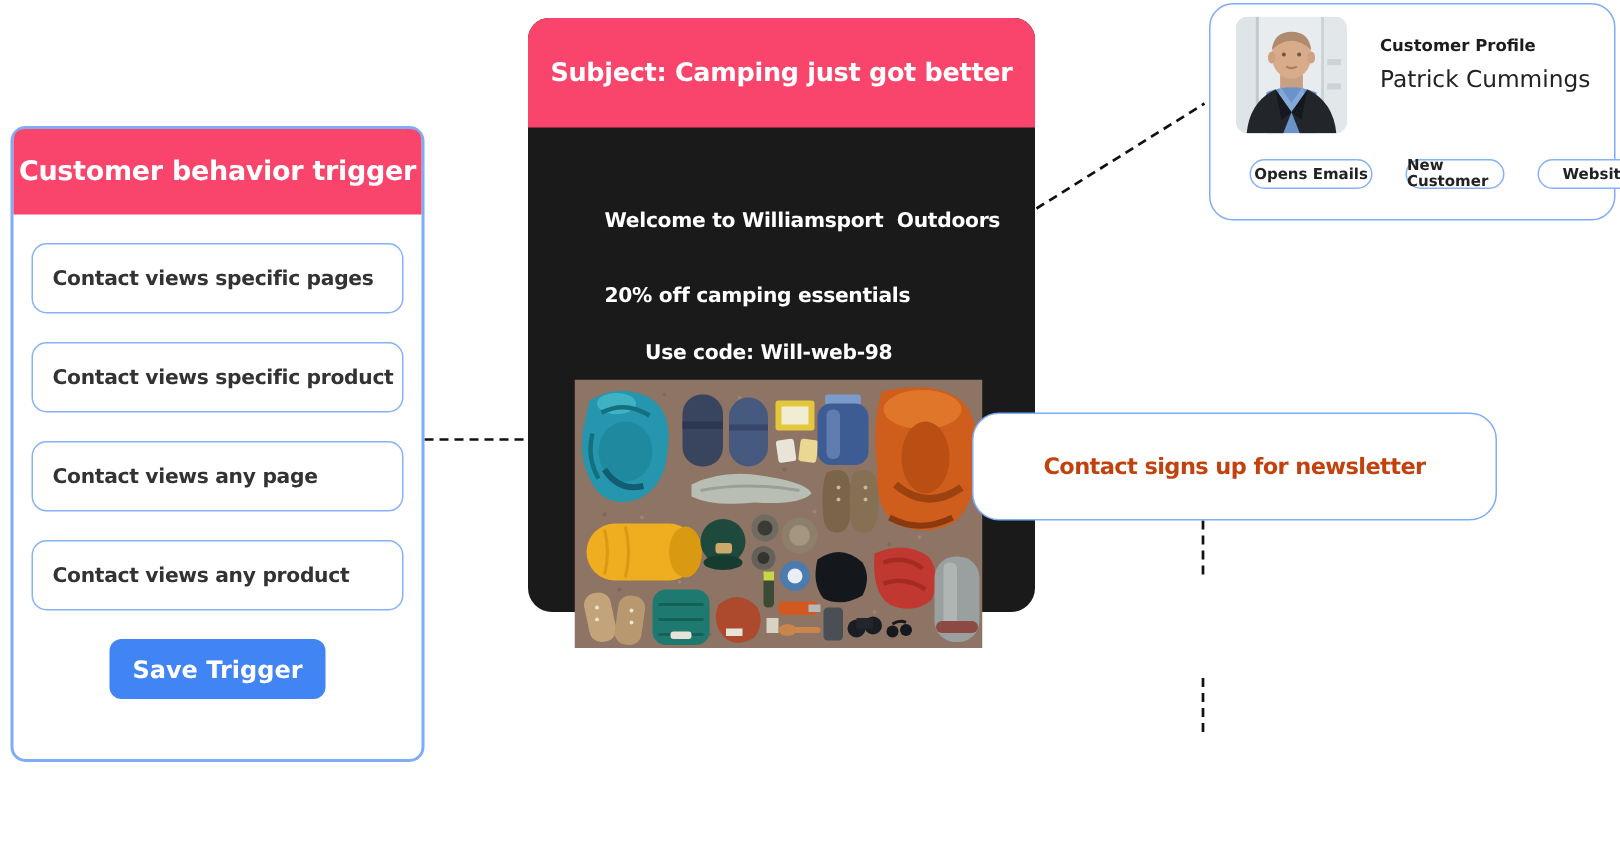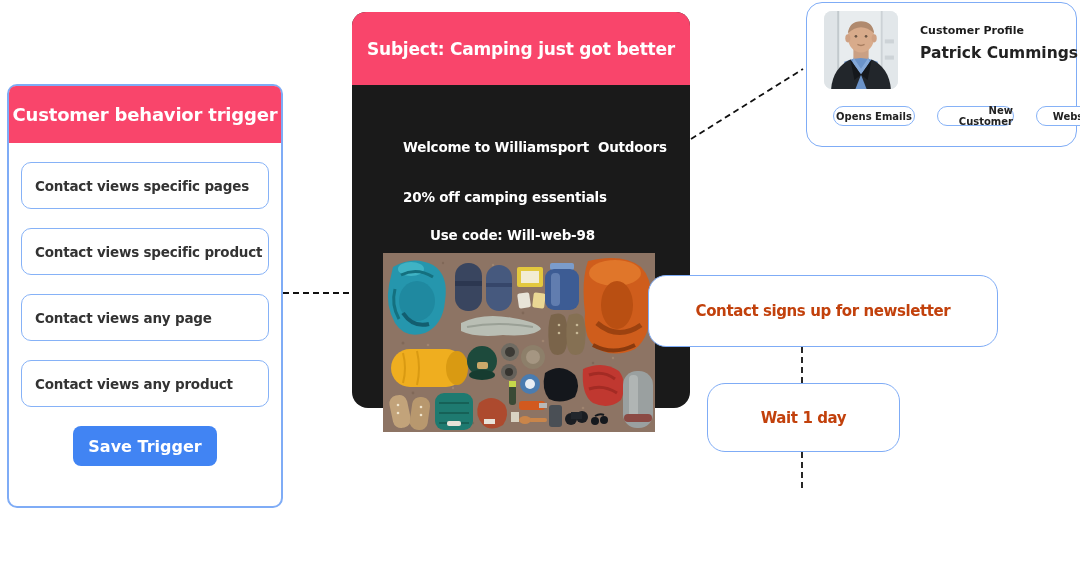--- a/index.html
+++ b/index.html
@@ -38,26 +38,26 @@
   .gear-img { position:absolute; left:31px; top:241px; width:272px; height:179px; }
   .gear-img svg { width:100%; height:100%; display:block; }
 
   
   .profile-card { position:absolute; left:806px; top:2px; width:271px; height:145px;
     background:#fff; border:1.5px solid #7facf6; border-radius:16px; z-index:3; }
   .profile-photo { position:absolute; left:17px; top:8px; width:74px; height:78px;
     border-radius:8px; overflow:hidden; }
   .profile-photo svg { width:100%; height:100%; display:block; }
   .profile-title { position:absolute; left:113px; top:21px; font-size:11px; font-weight:700; color:#1c1c1c; white-space:nowrap; }
-  .profile-name  { position:absolute; left:113px; top:41px; font-size:15.5px; font-weight:700; color:#222; white-space:nowrap; }
+  .profile-name  { position:absolute; left:113px; top:41px; font-size:15.5px; font-weight:400; color:#222; white-space:nowrap; }
   .profile-tags { position:absolute; left:26px; top:103px; display:flex; gap:22px; }
   .tag { height:20px; border:1.5px solid #86b2f7; border-radius:11px; background:#fff;
     display:flex; align-items:center; justify-content:center;
     font-size:10px; font-weight:700; color:#222; }
-  .tag-0 { width:82px; } .tag-1 { width:77px;text-align:right; } .tag-2 { width:79px; }
+  .tag-0 { width:82px; } .tag-1 { width:66px; } .tag-2 { width:79px; }
 
   
   .flow-box { position:absolute; background:#fff; border:1.5px solid #7facf6;
     border-radius:18px; display:flex; align-items:center; justify-content:center;
     z-index:3; cursor:pointer; }
   .flow-box span { font-size:15px; font-weight:700; color:#c2410c; letter-spacing:-0.4px; white-space:nowrap; }
   .flow-newsletter { left:648px; top:275px; width:350px; height:72px; }
   .flow-wait       { left:707px; top:383px; width:193px; height:69px; }
   .flow-send       { left:673px; top:492px; width:314px; height:62px; }
 </style>
@@ -257,17 +257,14 @@
     <div class="profile-tags">
       <div class="tag tag-0">Opens Emails</div>
       <div class="tag tag-1">New Customer</div>
       <div class="tag tag-2">Website</div>
     </div>
   </div>
 
   <div class="flow-box flow-newsletter">
     <span>Contact signs up for newsletter</span>
   </div>
-  <div class="flow-box flow-wait">
-    <span>Wait 1 day</span>
-  </div>
 
 </div>
 
 </body></html>

